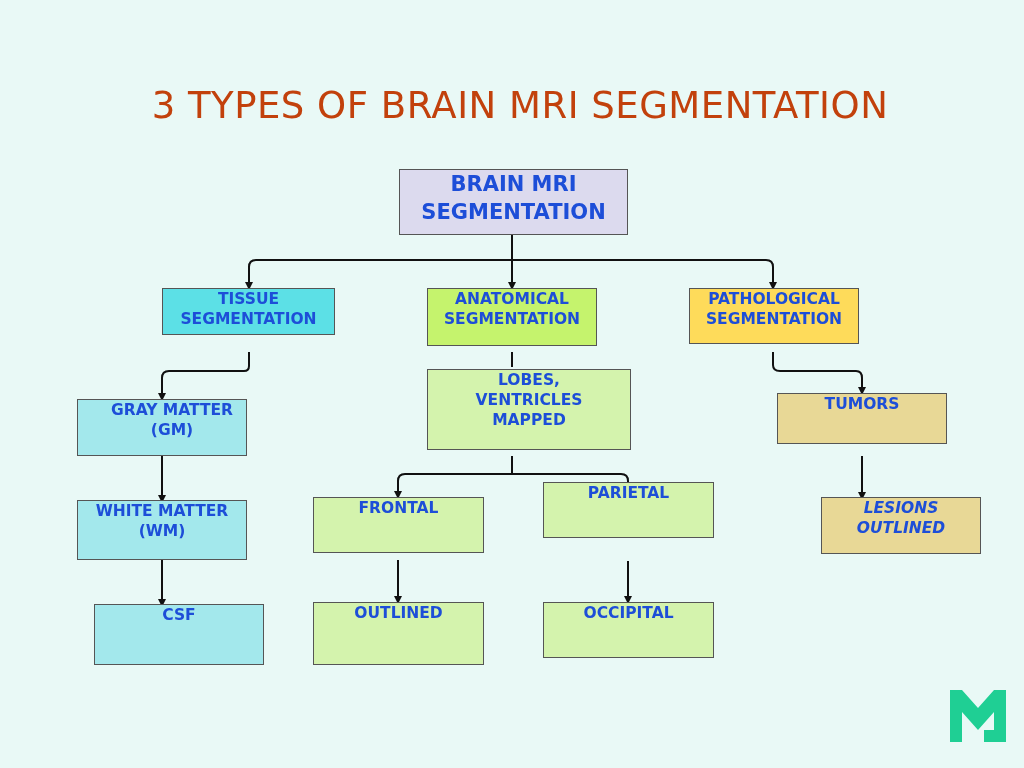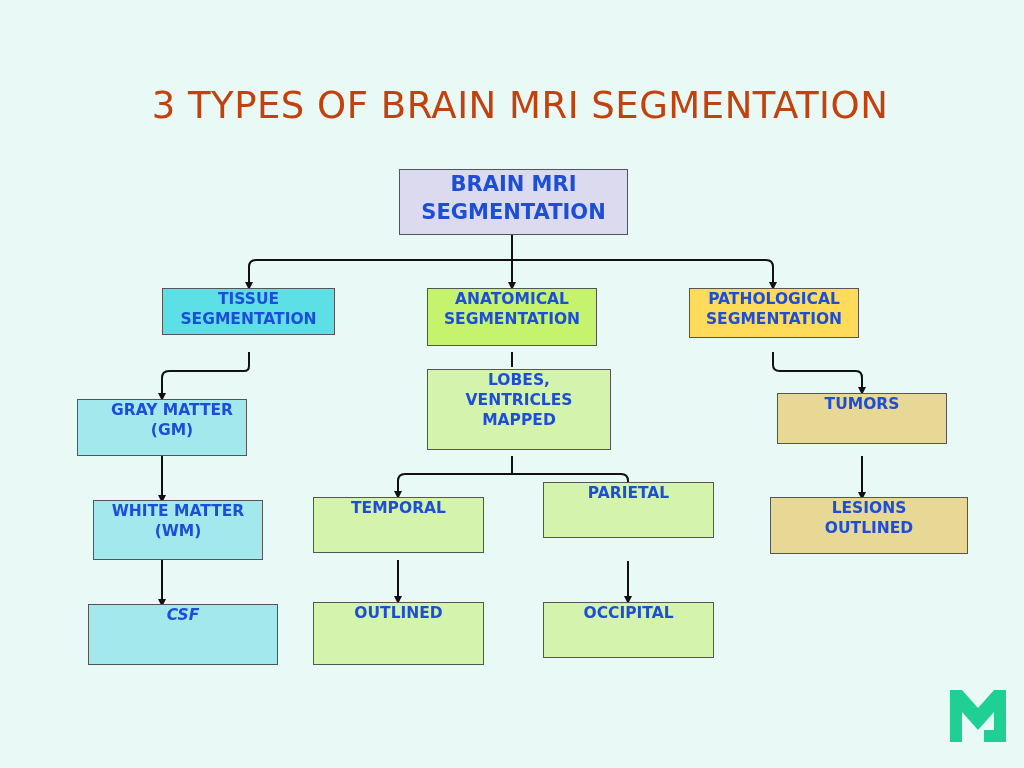--- a/index.html
+++ b/index.html
@@ -67,58 +67,58 @@
 </div>
 
 <div class="node tissue-main" style="left:162px;top:288px;width:173px;height:47px;">
   <span style="white-space:pre-line">TISSUE
 SEGMENTATION</span>
 </div>
 <div class="node anat-main" style="left:427px;top:288px;width:170px;height:58px;">
   <span style="white-space:pre-line">ANATOMICAL
 SEGMENTATION</span>
 </div>
-<div class="node path-main" style="left:689px;top:288px;width:170px;height:50px;">
+<div class="node path-main" style="left:689px;top:288px;width:170px;height:56px;">
   <span style="white-space:pre-line">PATHOLOGICAL
 SEGMENTATION</span>
 </div>
 
 <div class="node tissue" style="left:77px;top:399px;width:170px;height:57px;padding-left:20px;">
   <span style="white-space:pre-line">GRAY MATTER
 (GM)</span>
 </div>
-<div class="node tissue" style="left:77px;top:500px;width:170px;height:60px;margin-left:16px;">
+<div class="node tissue" style="left:77px;top:500px;width:170px;height:60px;">
   <span style="white-space:pre-line">WHITE MATTER
 (WM)</span>
 </div>
-<div class="node tissue" style="left:88px;top:604px;width:190px;height:61px;font-style:italic;">
+<div class="node tissue" style="left:94px;top:604px;width:170px;height:61px;">
   <span style="white-space:pre-line">CSF</span>
 </div>
 
-<div class="node anat" style="left:427px;top:369px;width:184px;height:81px;">
+<div class="node anat" style="left:427px;top:369px;width:204px;height:81px;">
   <span style="white-space:pre-line">LOBES,
 VENTRICLES
 MAPPED</span>
 </div>
 <div class="node anat" style="left:313px;top:497px;width:171px;height:56px;">
-  <span style="white-space:pre-line">TEMPORAL</span>
+  <span style="white-space:pre-line">FRONTAL</span>
 </div>
 <div class="node anat" style="left:543px;top:482px;width:171px;height:56px;">
   <span style="white-space:pre-line">PARIETAL</span>
 </div>
 <div class="node anat" style="left:313px;top:602px;width:171px;height:63px;">
   <span style="white-space:pre-line">OUTLINED</span>
 </div>
 <div class="node anat" style="left:543px;top:602px;width:171px;height:56px;">
   <span style="white-space:pre-line">OCCIPITAL</span>
 </div>
 
 <div class="node path" style="left:777px;top:393px;width:170px;height:51px;">
   <span style="white-space:pre-line">TUMORS</span>
 </div>
-<div class="node path" style="left:770px;top:497px;width:198px;height:57px;">
+<div class="node path" style="left:821px;top:497px;width:160px;height:57px;font-style:italic;">
   <span style="white-space:pre-line">LESIONS
 OUTLINED</span>
 </div>
 
 <svg class="logo" viewBox="0 0 60 60">
   <path d="M2,4 L2,56 L14,56 L14,26 L30,44 L46,26 L46,44 L36,44 L36,56 L58,56 L58,4 L46,4 L30,22 L14,4 Z" fill="#1fcf94"></path>
 </svg>
 
 </body></html>

